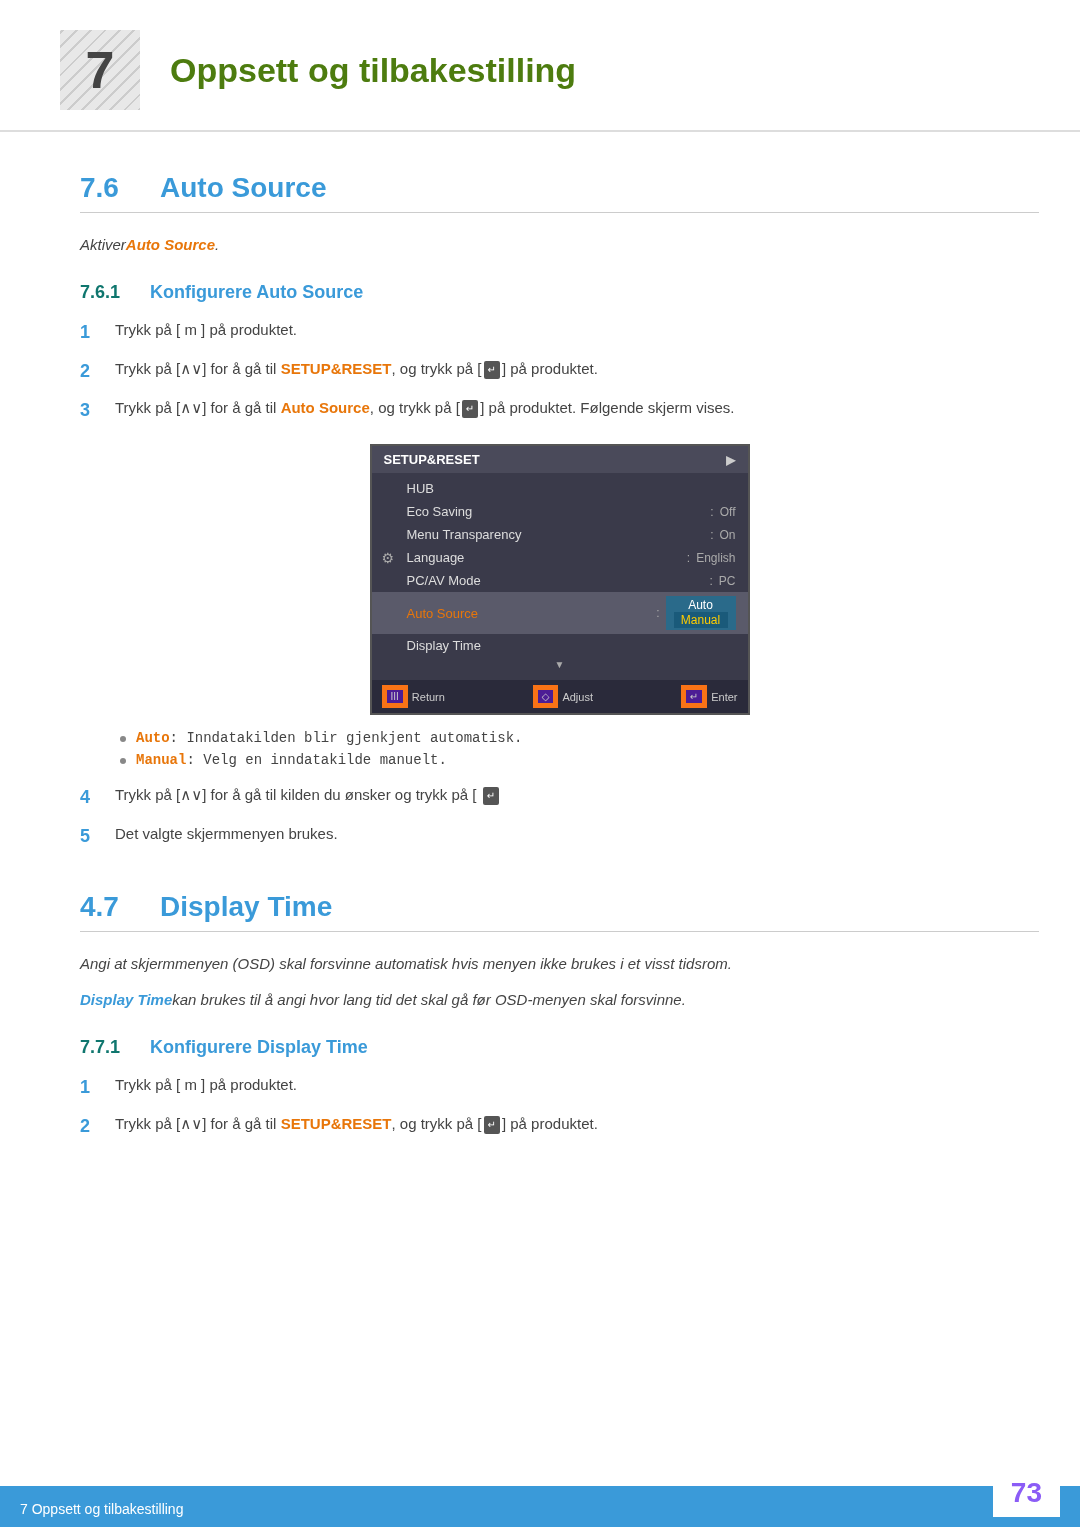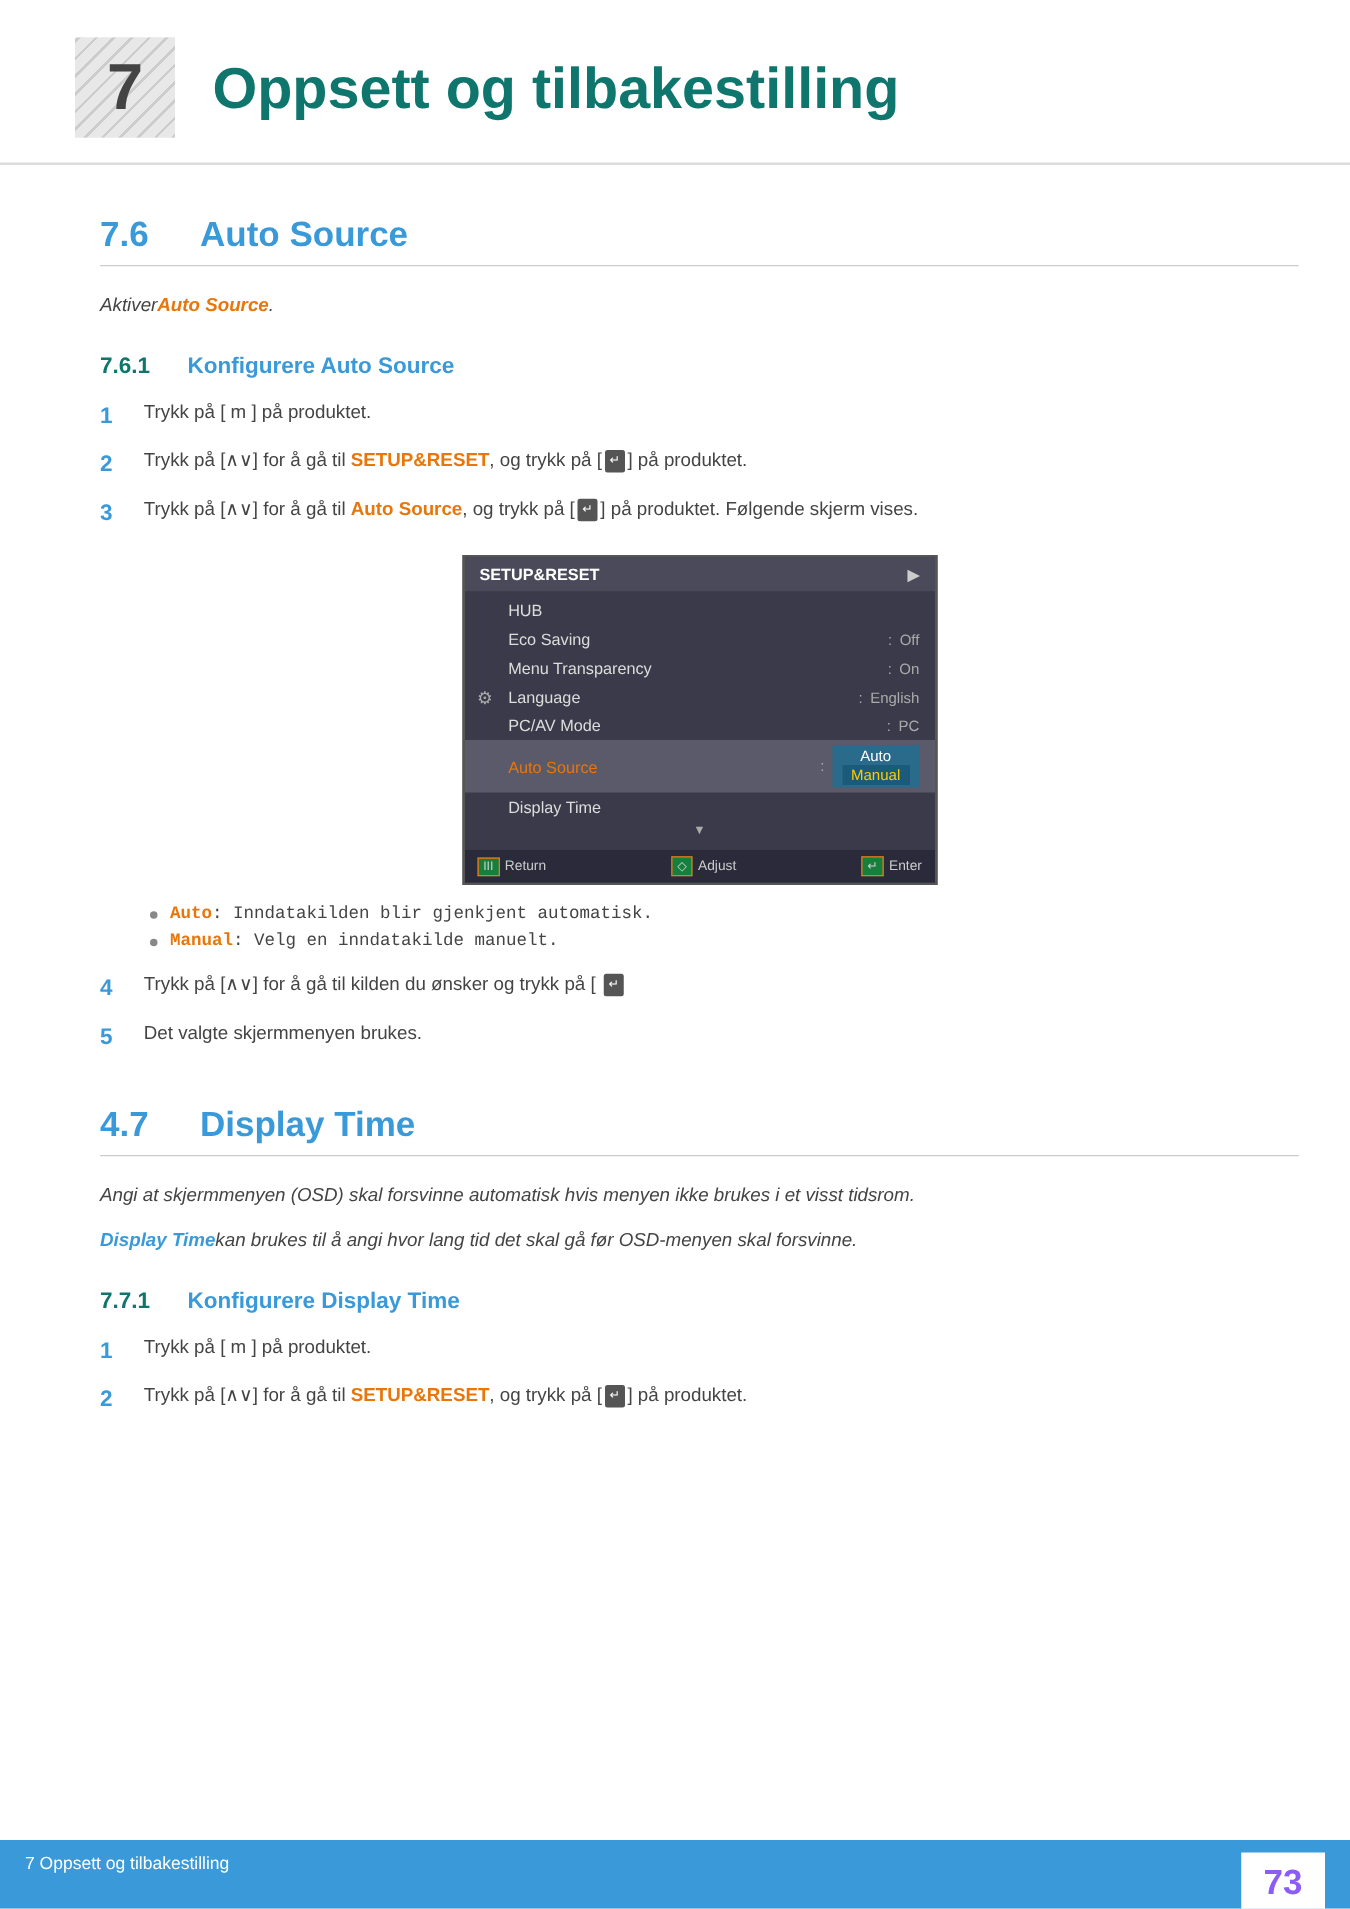--- a/index.html
+++ b/index.html
@@ -46,23 +46,23 @@
         #e8e8e8 10px
       );
       z-index: 0;
     }
     .chapter-number-box span {
       position: relative;
       z-index: 1;
       color: #444;
     }
     .chapter-title {
-      font-size: 46px;
-      font-weight: bold;
-      color: #0f766e;
+      font-size: 34px;
+      font-weight: bold;
+      color: #4d7c0f;
     }
 
     
     .content {
       padding: 20px 41px 80px 80px;
     }
 
     
     .section-heading {
       display: flex;
@@ -236,22 +236,22 @@
       margin-top: 4px;
     }
     .osd-bottom-item {
       display: flex;
       align-items: center;
       color: #ccc;
       font-size: 11px;
       gap: 4px;
     }
     .osd-icon-box {
-      background: #15803d;
-      border: 1px solid #f97316;
+      background: #4c1d95;
+      border: 5px solid #f97316;
       padding: 1px 4px;
       font-size: 10px;
       color: #ccc;
     }
     .osd-scroll-indicator {
       display: flex;
       justify-content: center;
       margin: 2px 0;
     }
     .osd-scroll-arrow {
@@ -289,23 +289,23 @@
 
     
     .page-footer {
       position: absolute;
       bottom: 0;
       left: 0;
       right: 0;
       background: #3a9ad9;
       display: flex;
       justify-content: flex-end;
-      align-items: flex-start;
+      align-items: flex-end;
       padding: 10px 20px;
-      height: 55px;
+      height: 41px;
     }
     .footer-left {
       color: #fff;
       font-size: 14px;
       position: absolute;
       left: 20px;
     }
     .footer-page-num {
       background: #fff;
       color: #8b5cf6;

